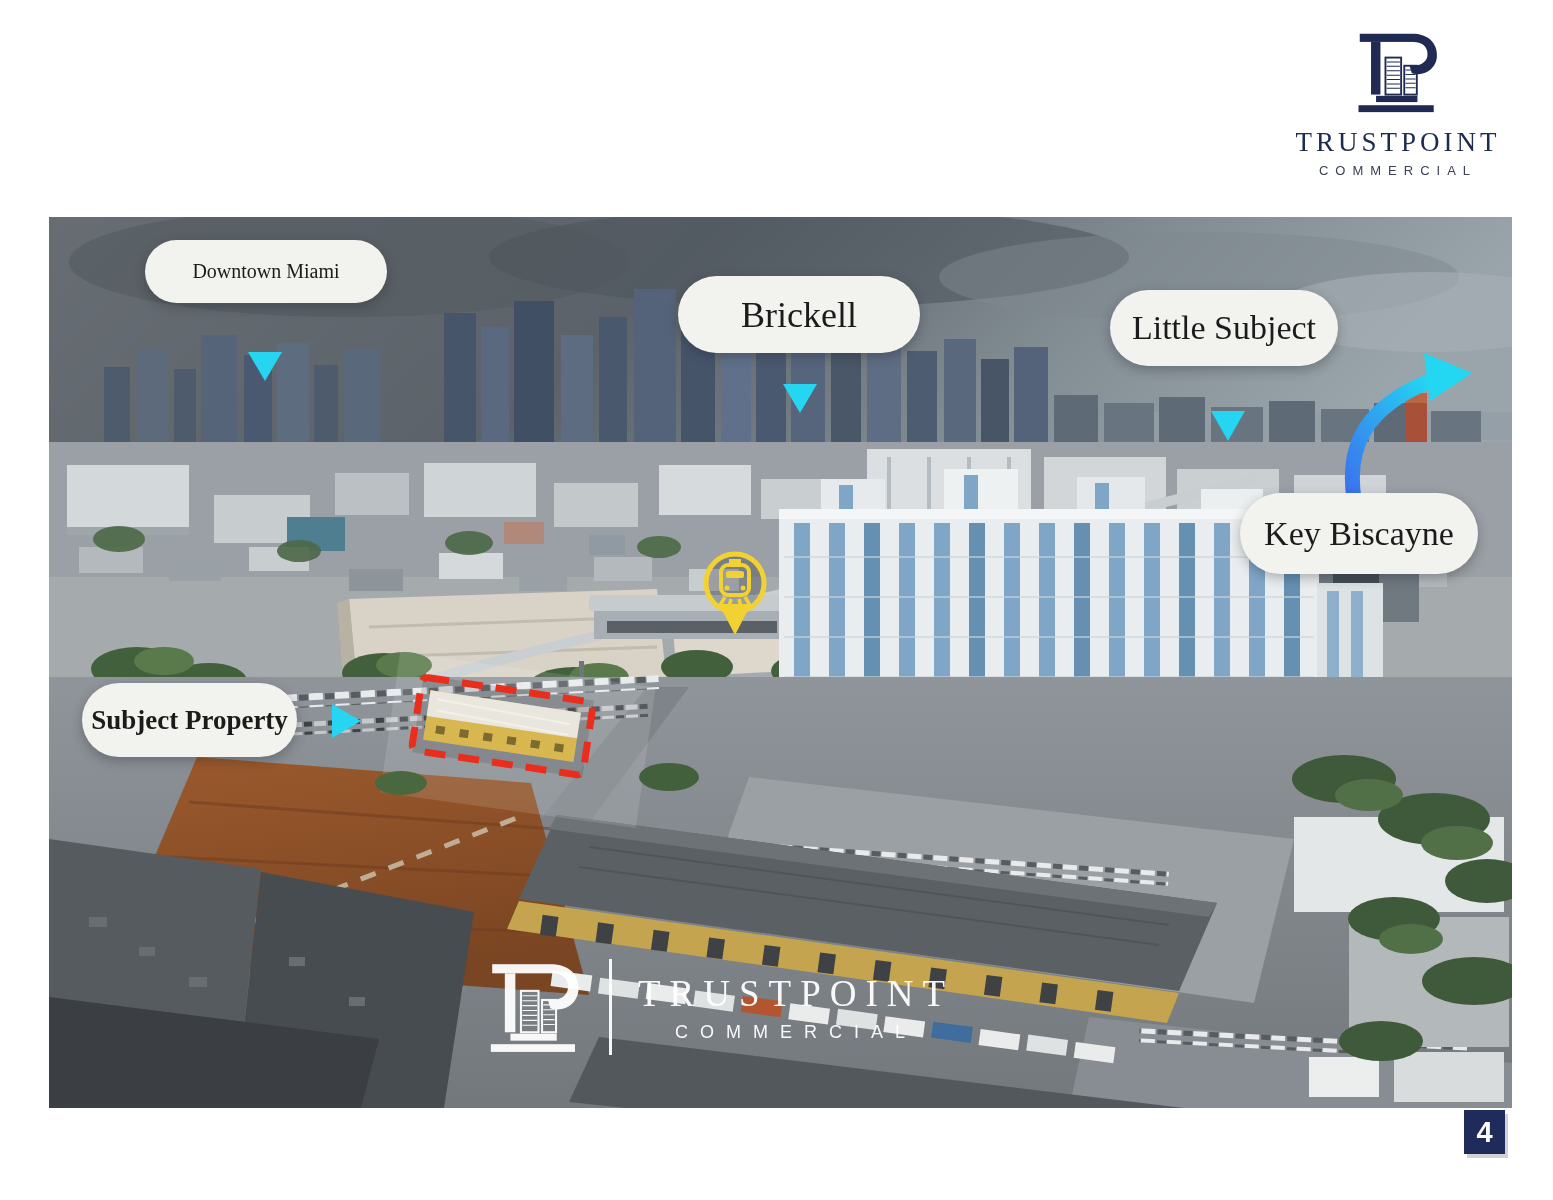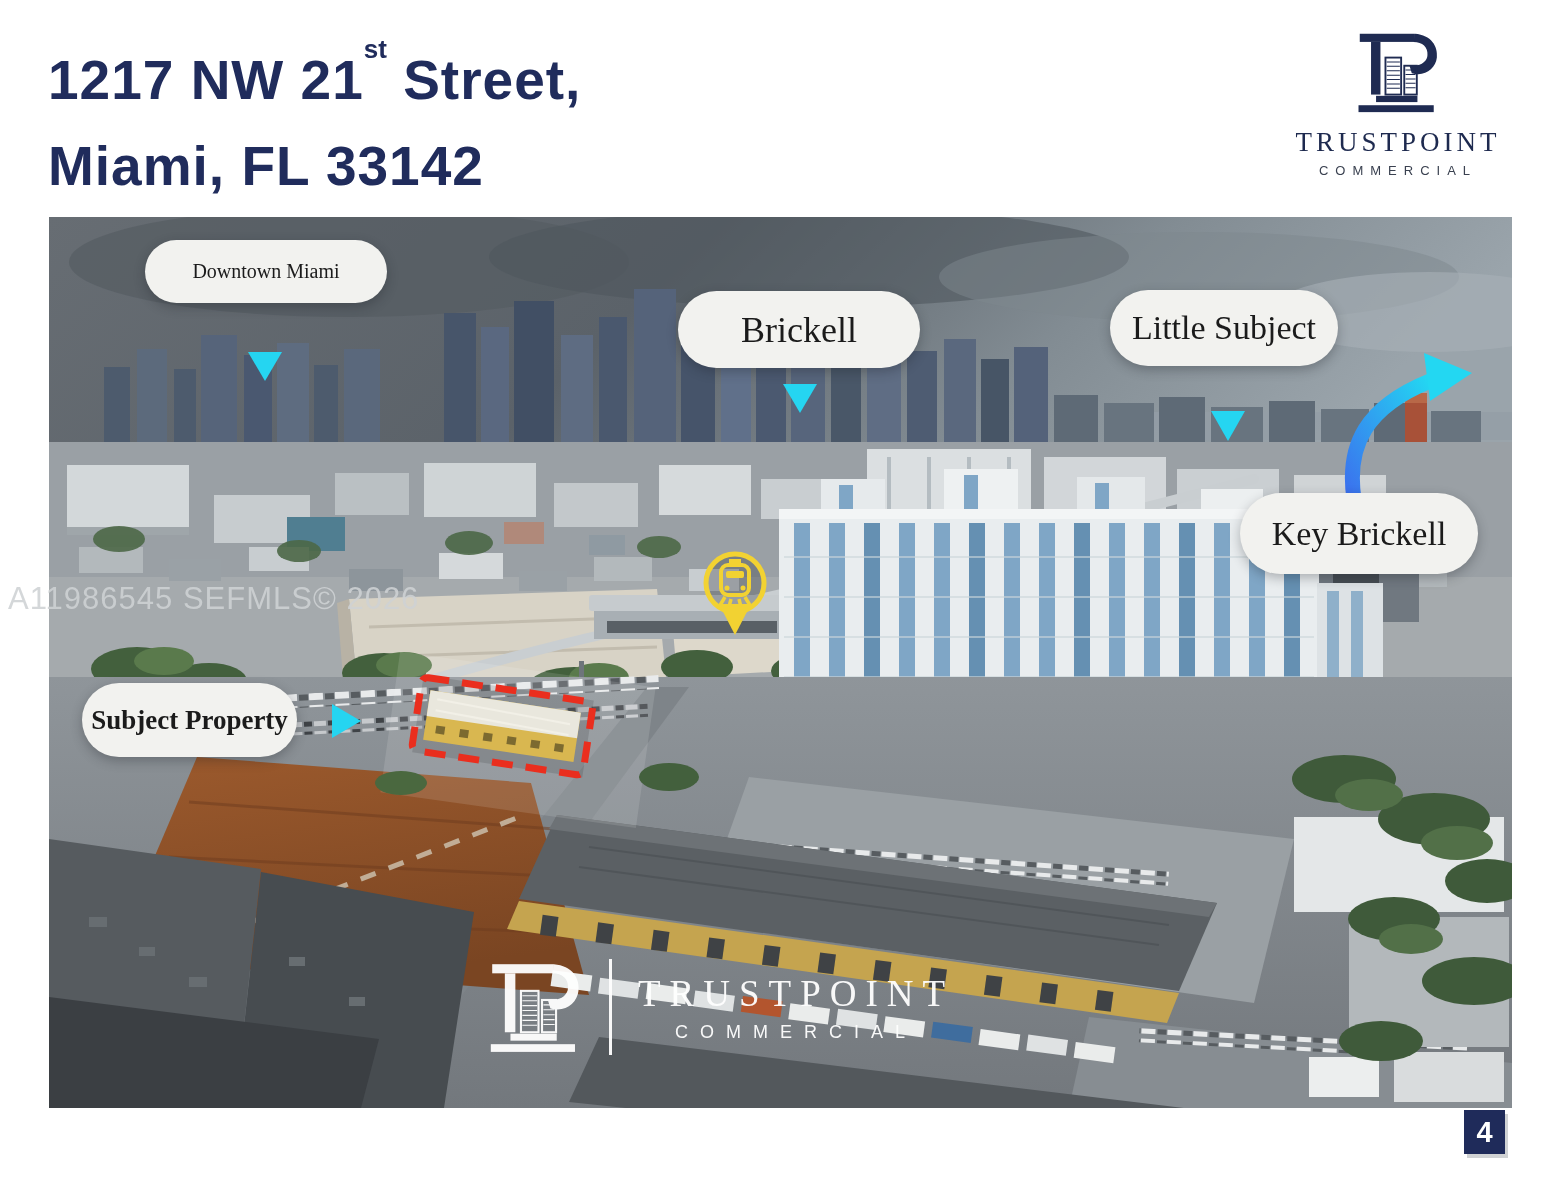--- a/index.html
+++ b/index.html
@@ -49,24 +49,20 @@
           <path d="M49,51 h21 M49,58 h21 M49,65 h21 M49,72 h21 M49,79 h21 M49,86 h21 M49,93 h21" stroke-width="1.6"></path>
           <rect x="77" y="57" width="20" height="46" stroke-width="3"></rect>
           <path d="M79,64 h16 M79,71 h16 M79,78 h16 M79,85 h16 M79,92 h16" stroke-width="1.6"></path>
         </g>
         <rect x="32" y="105" width="66" height="10" fill="currentColor"></rect>
         <rect x="4" y="120" width="120" height="11" fill="currentColor"></rect>
       </g>
     </defs>
   </svg>
 
-  <div class="title">
-    <div><span>1217 NW 21</span><sup>st</sup><span> Street,</span></div>
-    <div>Miami, FL 33142</div>
-  </div>
 
   <div class="brand-top">
     <svg class="mark" viewBox="0 0 134 134" style="color:#1f2b52">
         <use href="#tp-mark"></use>
       </svg>
     <div class="bname">TRUSTPOINT</div>
     <div class="bdiv">COMMERCIAL</div>
   </div>
 
   <div class="photo">
@@ -367,21 +363,21 @@
       <defs>
           <linearGradient id="gA1" x1="0" y1="0" x2="0" y2="1">
             <stop offset="0" stop-color="#5aa7f3"></stop>
             <stop offset="1" stop-color="#23d7f2"></stop>
           </linearGradient>
         </defs>
       <path d="M22,6 L22,30" stroke="url(#gA1)" stroke-width="13" stroke-linecap="round" fill="none"></path>
       <path d="M5,27 L39,27 L22,56 Z" fill="#25d5f1"></path>
     </svg>
 
-    <div class="pill" style="left:629px;top:59px;width:242px;height:77px;font-size:36px;margin-top:15px;">Brickell</div>
+    <div class="pill" style="left:629px;top:59px;width:242px;height:77px;font-size:36px;">Brickell</div>
     <svg class="ov" style="left:729px;top:140px;" width="44" height="60" viewBox="0 0 44 60">
       <defs>
           <linearGradient id="gA2" x1="0" y1="0" x2="0" y2="1">
             <stop offset="0" stop-color="#5aa7f3"></stop>
             <stop offset="1" stop-color="#23d7f2"></stop>
           </linearGradient>
         </defs>
       <path d="M22,6 L22,30" stroke="url(#gA2)" stroke-width="13" stroke-linecap="round" fill="none"></path>
       <path d="M5,27 L39,27 L22,56 Z" fill="#25d5f1"></path>
     </svg>
@@ -401,21 +397,21 @@
     <svg class="ov" style="left:1245px;top:128px;" width="190" height="160" viewBox="0 0 190 160">
       <defs>
           <linearGradient id="gK" x1="0" y1="1" x2="1" y2="0">
             <stop offset="0" stop-color="#3b72ee"></stop>
             <stop offset="1" stop-color="#23d7f2"></stop>
           </linearGradient>
         </defs>
       <path d="M60,154 C52,100 72,62 136,36" stroke="url(#gK)" stroke-width="15" stroke-linecap="round" fill="none"></path>
       <polygon points="130,8 178,28 136,56" fill="#23d7f2"></polygon>
     </svg>
-    <div class="pill" style="left:1191px;top:276px;width:238px;height:81px;font-size:34px;">Key Brickell</div>
+    <div class="pill" style="left:1191px;top:276px;width:238px;height:81px;font-size:34px;">Key Biscayne</div>
 
     <div class="pill" style="left:33px;top:466px;width:215px;height:74px;font-size:27px;font-weight:bold;">Subject Property</div>
     <svg class="ov" style="left:250px;top:483px;" width="66" height="42" viewBox="0 0 66 42">
       <defs>
           <linearGradient id="gS" x1="0" y1="0" x2="1" y2="0">
             <stop offset="0" stop-color="#6db6f5"></stop>
             <stop offset="1" stop-color="#23d7f2"></stop>
           </linearGradient>
         </defs>
       <path d="M5,21 L36,21" stroke="url(#gS)" stroke-width="13" stroke-linecap="round" fill="none"></path>
@@ -438,17 +434,16 @@
           <use href="#tp-mark"></use>
         </svg>
       <div class="divider"></div>
       <div class="wm-text">
         <div class="wm-name">TRUSTPOINT</div>
         <div class="wm-div">COMMERCIAL</div>
       </div>
     </div>
   </div>
 
-  <div class="mls">A11986545 SEFMLS© 2026</div>
 
   <div class="page-num">4</div>
 
 </div>
 
 </body></html>

